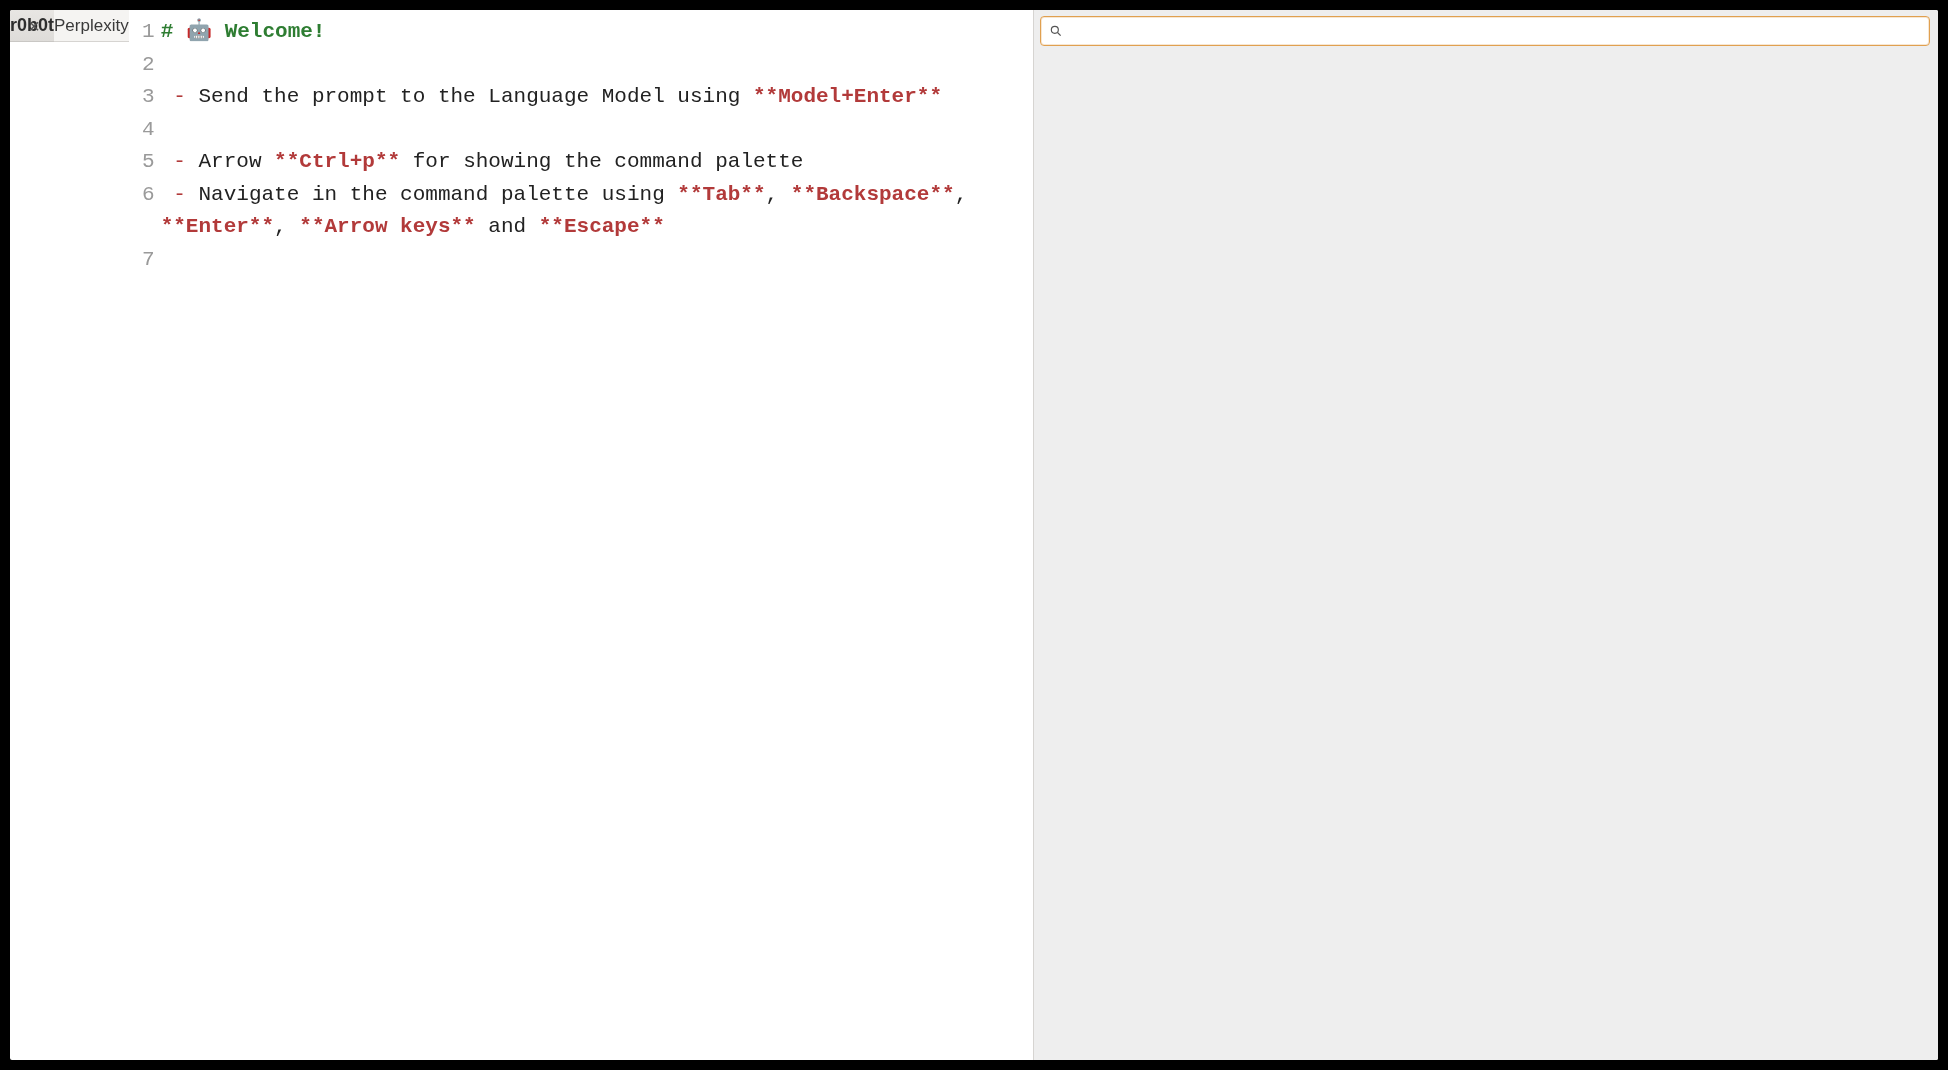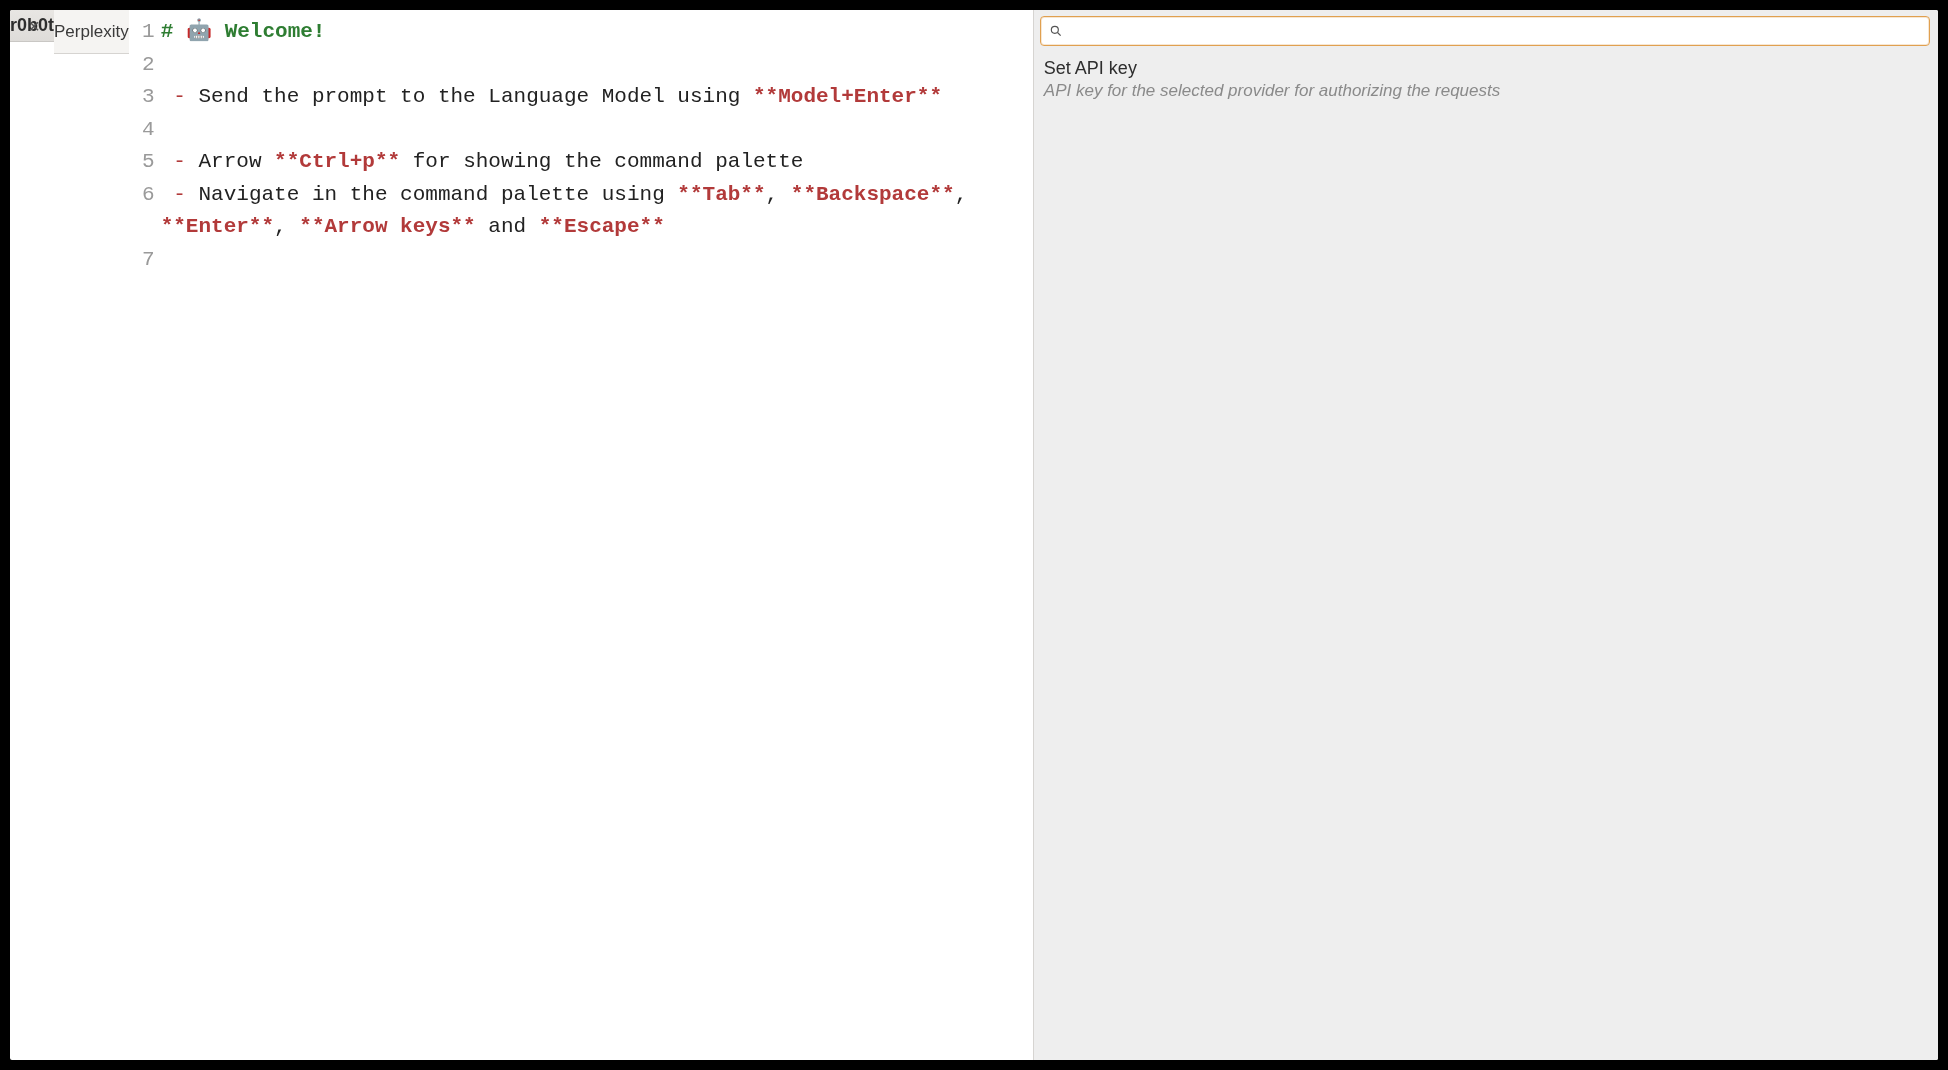--- a/index.html
+++ b/index.html
@@ -37,21 +37,21 @@
       right: 8px;
       top: 50%;
       transform: translateY(-50%);
       font-size: 20px;
       color: #555;
       cursor: pointer;
       line-height: 1;
       padding: 2px 6px;
     }
     .subheader {
-      height: 44px;
+      height: 32px;
       display: flex;
       background: #f5f4f2;
       border-bottom: 1px solid #d6d4d1;
     }
     .subheader .half {
       flex: 1;
       display: flex;
       align-items: center;
       justify-content: center;
       font-size: 17px;
@@ -189,20 +189,16 @@
 
     <div class="right-pane">
       <div class="searchbar">
         <svg viewBox="0 0 24 24">
             <circle cx="10" cy="10" r="6"></circle>
             <line x1="20" y1="20" x2="15" y2="15"></line>
           </svg>
         <input type="text" value="" style="">
       </div>
       <div id="palette-list">
-          <div class="cmd-item selected">
-            <div class="cmd-title">Set API key</div>
-            <div class="cmd-desc">API key for the selected provider for authorizing the requests</div>
-          </div>
         </div>
     </div>
   </div>
 </div>
 
 </body></html>

